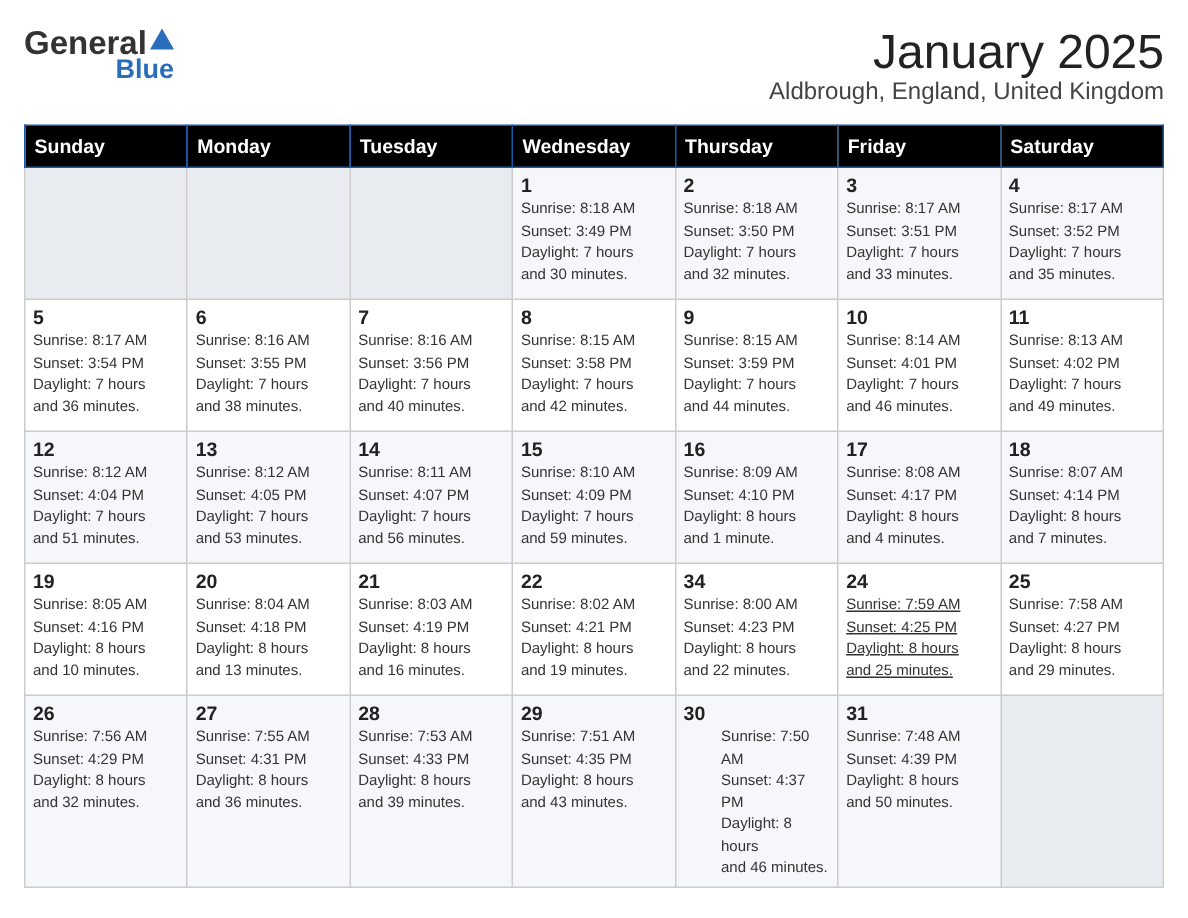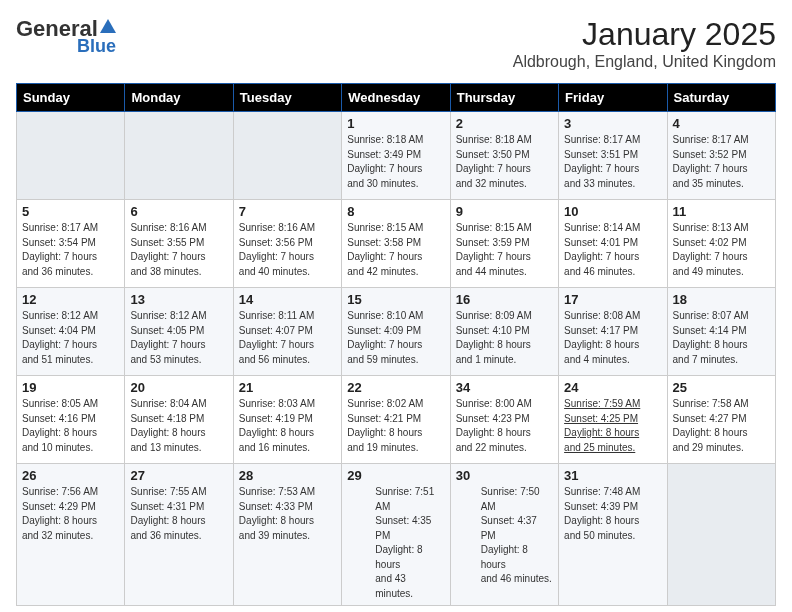--- a/index.html
+++ b/index.html
@@ -329,21 +329,21 @@
         </td>
         <td>
           <div class="day-num">28</div>
           <div class="day-info" style="white-space: pre-line;">Sunrise: 7:53 AM
 Sunset: 4:33 PM
 Daylight: 8 hours
 and 39 minutes.</div>
         </td>
         <td>
           <div class="day-num">29</div>
-          <div class="day-info" style="white-space: pre-line; margin-left: 28px;">Sunrise: 7:51 AM
+          <div class="day-info" style="white-space: pre-line;">Sunrise: 7:51 AM
 Sunset: 4:35 PM
 Daylight: 8 hours
 and 43 minutes.</div>
         </td>
         <td>
           <div class="day-num">30</div>
           <div class="day-info" style="white-space: pre-line; margin-left: 25px;">Sunrise: 7:50 AM
 Sunset: 4:37 PM
 Daylight: 8 hours
 and 46 minutes.</div>

